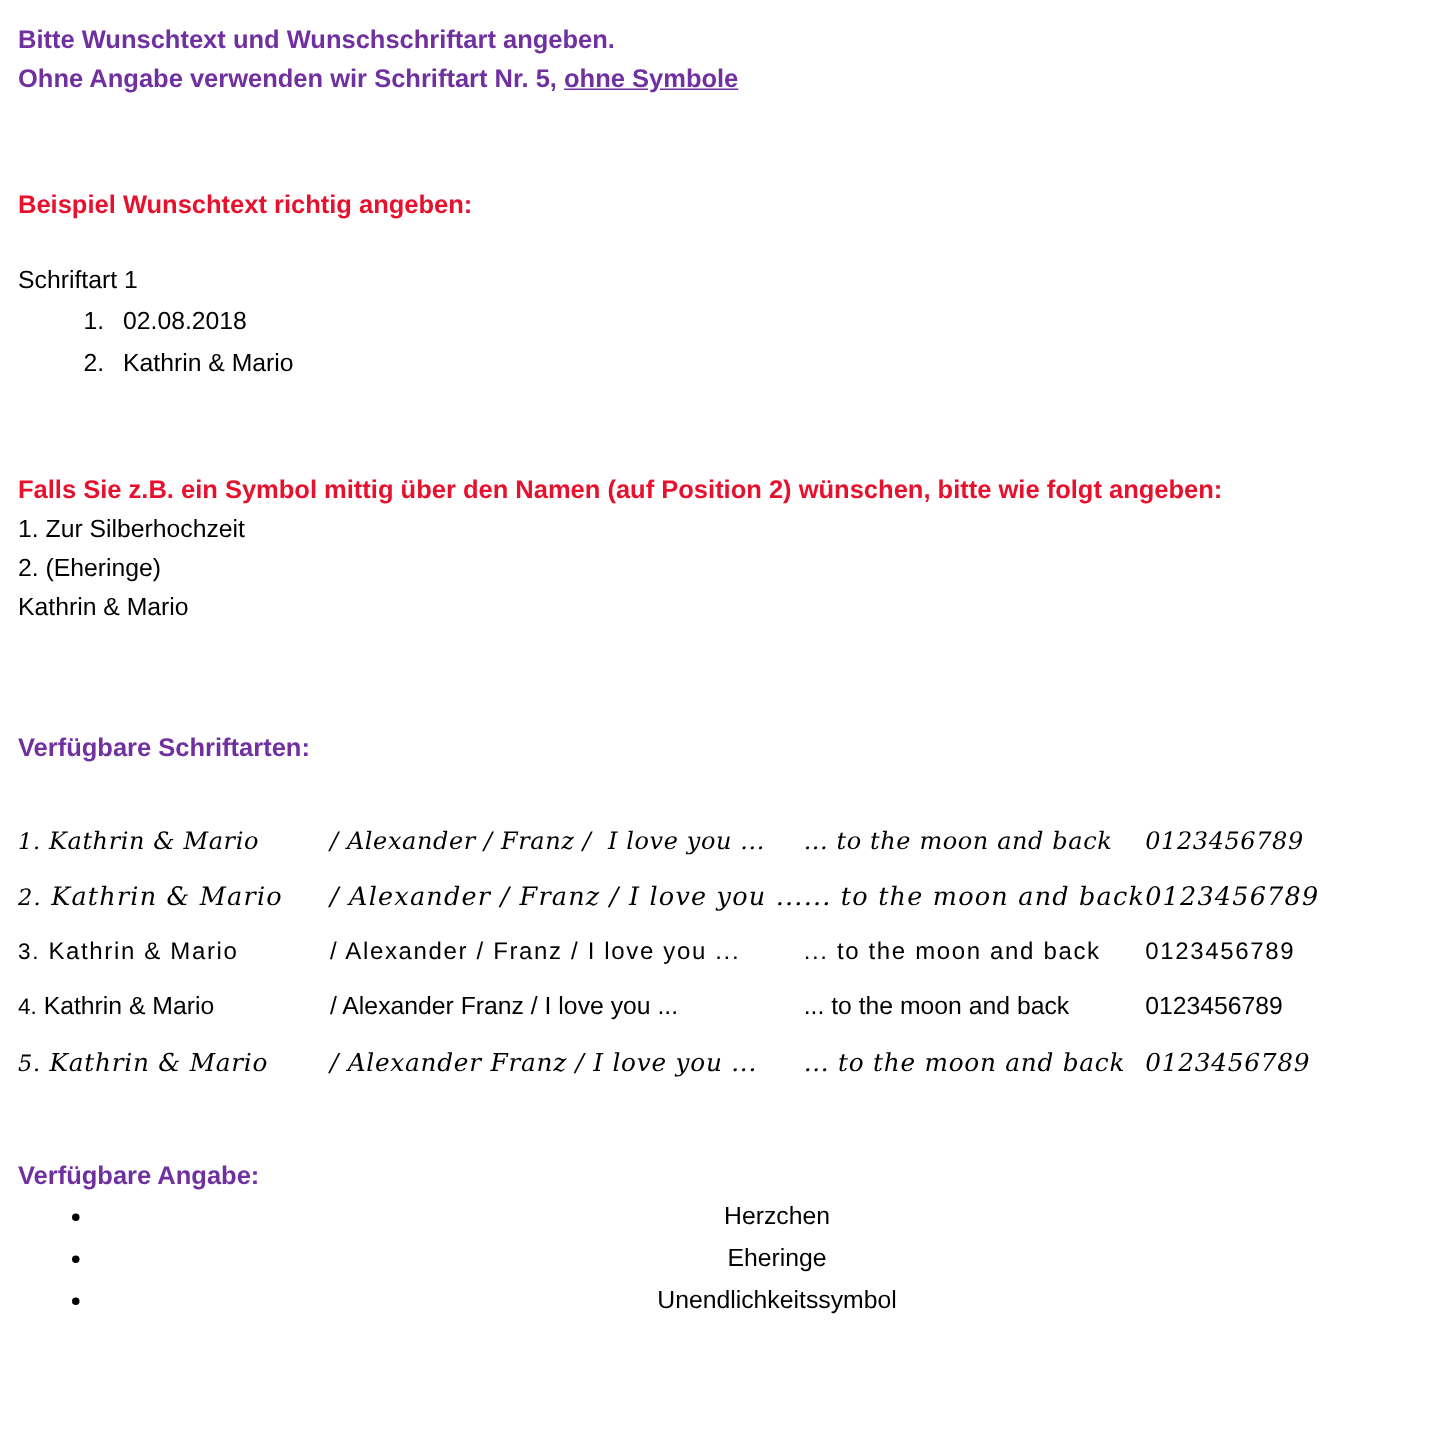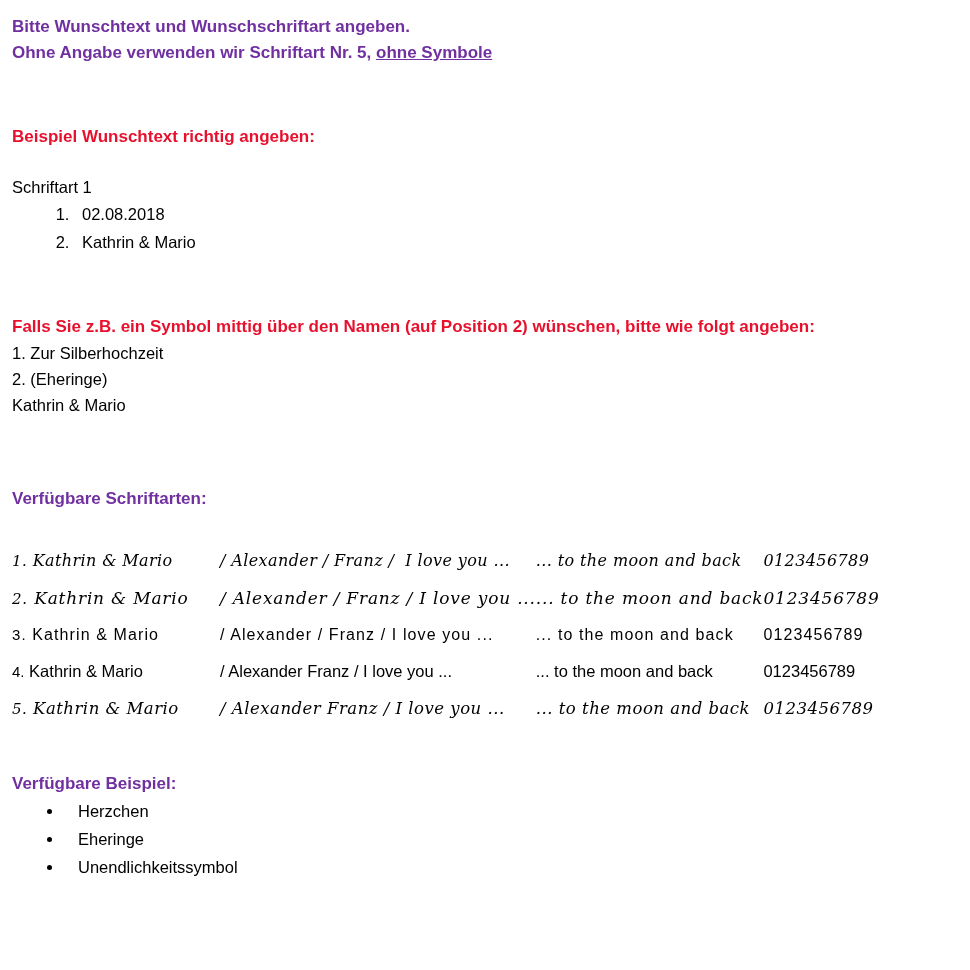--- a/index.html
+++ b/index.html
@@ -60,20 +60,21 @@
     padding-left: 8px;
   }
   ul.symbol-list {
     margin: 0;
     padding-left: 52px;
     font-size: 16.5px;
     line-height: 28px;
   }
   ul.symbol-list li {
     padding-left: 14px;
+    text-align: center;
   }
 
   .fonts-table {
     border-collapse: collapse;
     margin-top: 6px;
     width: 940px;
   }
   .fonts-table td {
     padding: 9px 0 9px 0;
     vertical-align: middle;
@@ -169,21 +170,21 @@
         <td class="col-names style-5"><span>/ Alexander Franz /</span>&nbsp;<span>I love you ...</span></td>
         <td class="col-moon style-5 sm"><span>... to the moon and back</span></td>
         <td class="col-num style-5"><span>0123456789</span></td>
       </tr>
     </tbody>
   </table>
 
   <div class="spacer-xl"></div>
 
   <div class="block">
-    <div class="purple-bold">Verfügbare Beispiel:</div>
+    <div class="purple-bold">Verfügbare Angabe:</div>
     <ul class="symbol-list">
       <li>Herzchen</li>
       <li>Eheringe</li>
       <li>Unendlichkeitssymbol</li>
     </ul>
   </div>
 
 </div>
 
 </body></html>

